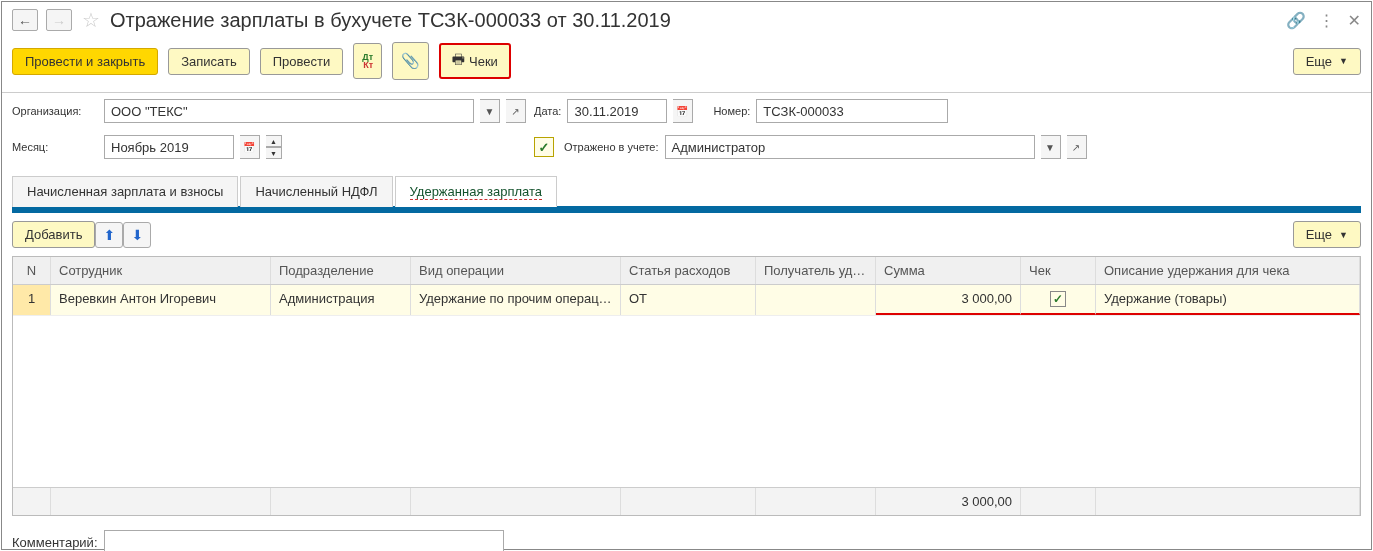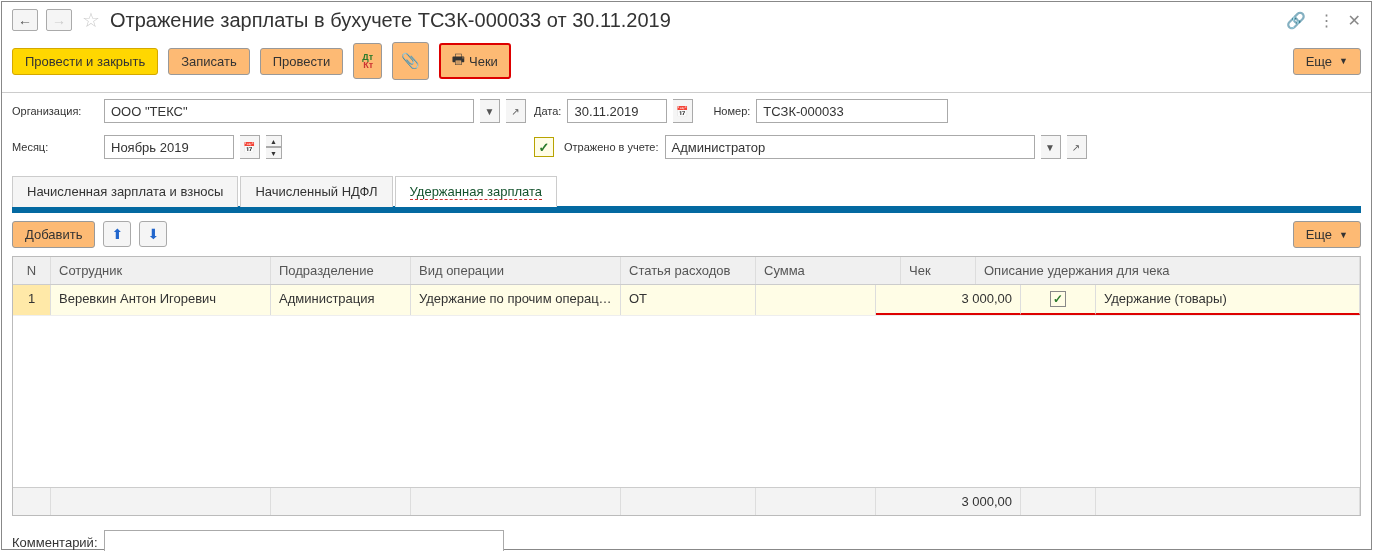--- a/index.html
+++ b/index.html
@@ -10,21 +10,21 @@
 .nav-btn { width: 26px; height: 22px; border: 1px solid #aaa; background: #f5f5f5; display: inline-flex; align-items: center; justify-content: center; cursor: pointer; border-radius: 2px; font-size: 14px; color: #555; }
 .nav-btn.disabled { color: #ccc; cursor: default; }
 .star-icon { font-size: 20px; color: #ccc; cursor: pointer; margin: 0 2px; }
 .title { font-size: 20px; color: #333; flex: 1; }
 .header-right { display: flex; gap: 12px; align-items: center; margin-left: auto; }
 .link-icon, .dots-icon, .close-icon { color: #888; font-size: 16px; cursor: pointer; }
 .dots-icon { letter-spacing: 1px; }
 
 
 .toolbar { display: flex; align-items: center; padding: 4px 10px 12px; gap: 10px; border-bottom: 1px solid #ccc; position: relative; }
-.btn { border: 1px solid #999; background: #fdba74; padding: 5px 12px; cursor: pointer; border-radius: 3px; font-size: 13px; color: #333; display: inline-flex; align-items: center; gap: 4px; }
+.btn { border: 1px solid #999; background: #fef9c3; padding: 5px 12px; cursor: pointer; border-radius: 3px; font-size: 13px; color: #333; display: inline-flex; align-items: center; gap: 4px; }
 .btn.primary { background: #ffd700; border-color: #d4a800; font-weight: normal; }
 .btn.icon-only { padding: 9px 8px; }
 .btn.highlighted { border: 2px solid #d00; padding: 4px 11px; }
 .dt-kt { font-size: 9px; line-height: 8px; font-weight: bold; }
 .dt-kt .dt { color: #2a7a2a; display:block; text-align:left; }
 .dt-kt .kt { color: #c33; display:block; text-align:right; }
 .clip-icon { font-size: 15px; color: #666; }
 .printer-icon { font-size: 14px; }
 .more-btn { margin-left: auto; }
 .more-btn .caret { font-size: 9px; margin-left: 3px; }
@@ -41,21 +41,21 @@
 .spinner-btn { width: 16px; height: 12px; border: 1px solid #aaa; background: #f5f5f5; font-size: 7px; display:flex; align-items:center; justify-content:center; cursor:pointer; border-left:none; }
 
 
 .tabs-wrap { padding: 10px 10px 0; }
 .tabs { display: flex; border-bottom: 7px solid #0369a1; }
 .tab { padding: 7px 14px; border: 1px solid #ccc; border-bottom: none; background: #f5f5f5; cursor: pointer; margin-right: 2px; color: #333; font-size: 13px; position: relative; top: 1px; }
 .tab.active { background: #fff; border-bottom: 1px solid #fff; }
 .tab.active .tab-label { border-bottom: 1px dashed #c33; color: #14532d; }
 
 
-.tab-toolbar { display: flex; align-items: flex-start; padding: 8px 10px; gap: 8px; }
+.tab-toolbar { display: flex; align-items: center; padding: 8px 10px; }
 .arrow-btn { width: 28px; height: 26px; border: 1px solid #aaa; background: #f5f5f5; display:inline-flex; align-items:center; justify-content:center; cursor:pointer; border-radius:3px; font-size:14px; }
 .arrow-btn.up { color: #2266cc; }
 .arrow-btn.down { color: #2266cc; }
 
 
 .table-wrap { margin: 0 10px; border: 1px solid #bbb; height: 260px; display: flex; flex-direction: column; background: #fff; }
 .thead { display: flex; background: #f0f0f0; border-bottom: 1px solid #ccc; }
 .th, .td { padding: 6px 8px; font-size: 13px; border-right: 1px solid #ddd; overflow: hidden; white-space: nowrap; text-overflow: ellipsis; }
 .th { color: #555; }
 .col-n { width: 38px; text-align: center; }
@@ -169,20 +169,21 @@
       </button>
     </div>
 
     <div class="table-wrap">
       <div class="thead">
         <div class="th col-n">N</div>
         <div class="th col-emp">Сотрудник</div>
         <div class="th col-dep">Подразделение</div>
         <div class="th col-op">Вид операции</div>
         <div class="th col-exp">Статья расходов</div>
+        <div class="th col-rec">Получатель уде…</div>
         <div class="th col-sum" style="text-align:left">Сумма</div>
         <div class="th col-chk" style="text-align:left">Чек</div>
         <div class="th col-desc">Описание удержания для чека</div>
       </div>
       <div class="tbody">
         <div class="trow">
           <div class="td col-n">1</div>
           <div class="td col-emp">Веревкин Антон Игоревич</div>
           <div class="td col-dep">Администрация</div>
           <div class="td col-op">Удержание по прочим операц…</div>

